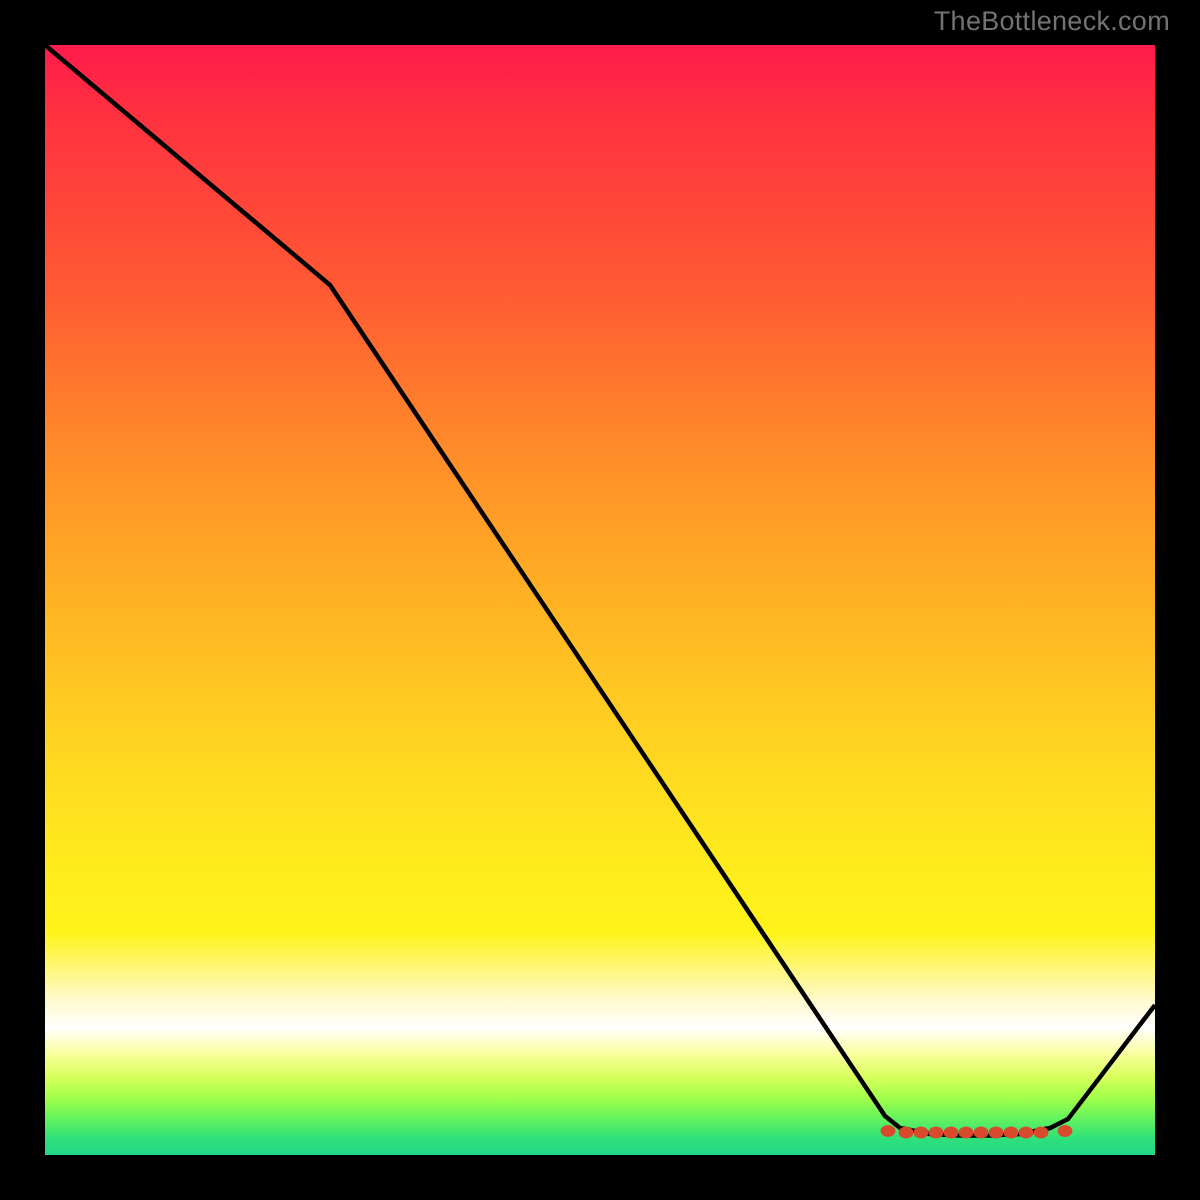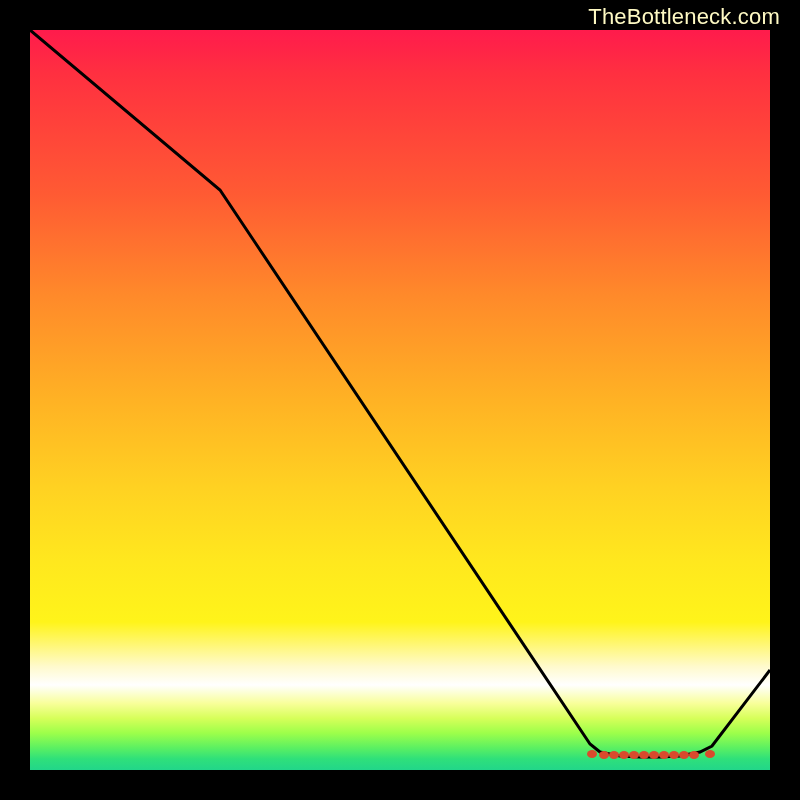--- a/index.html
+++ b/index.html
@@ -13,22 +13,22 @@
   }
   .wrap {
     position: relative;
     width: 800px;
     height: 800px;
   }
   .attribution {
     position: absolute;
     top: 4px;
     right: 20px;
-    color: #fef9c3;
-    font-size: 22px;
+    color: #737373;
+    font-size: 18px;
     font-weight: 500;
     letter-spacing: 0.2px;
   }
   .plot {
     position: absolute;
     left: 30px;
     top: 30px;
     width: 740px;
     height: 740px;
   }

